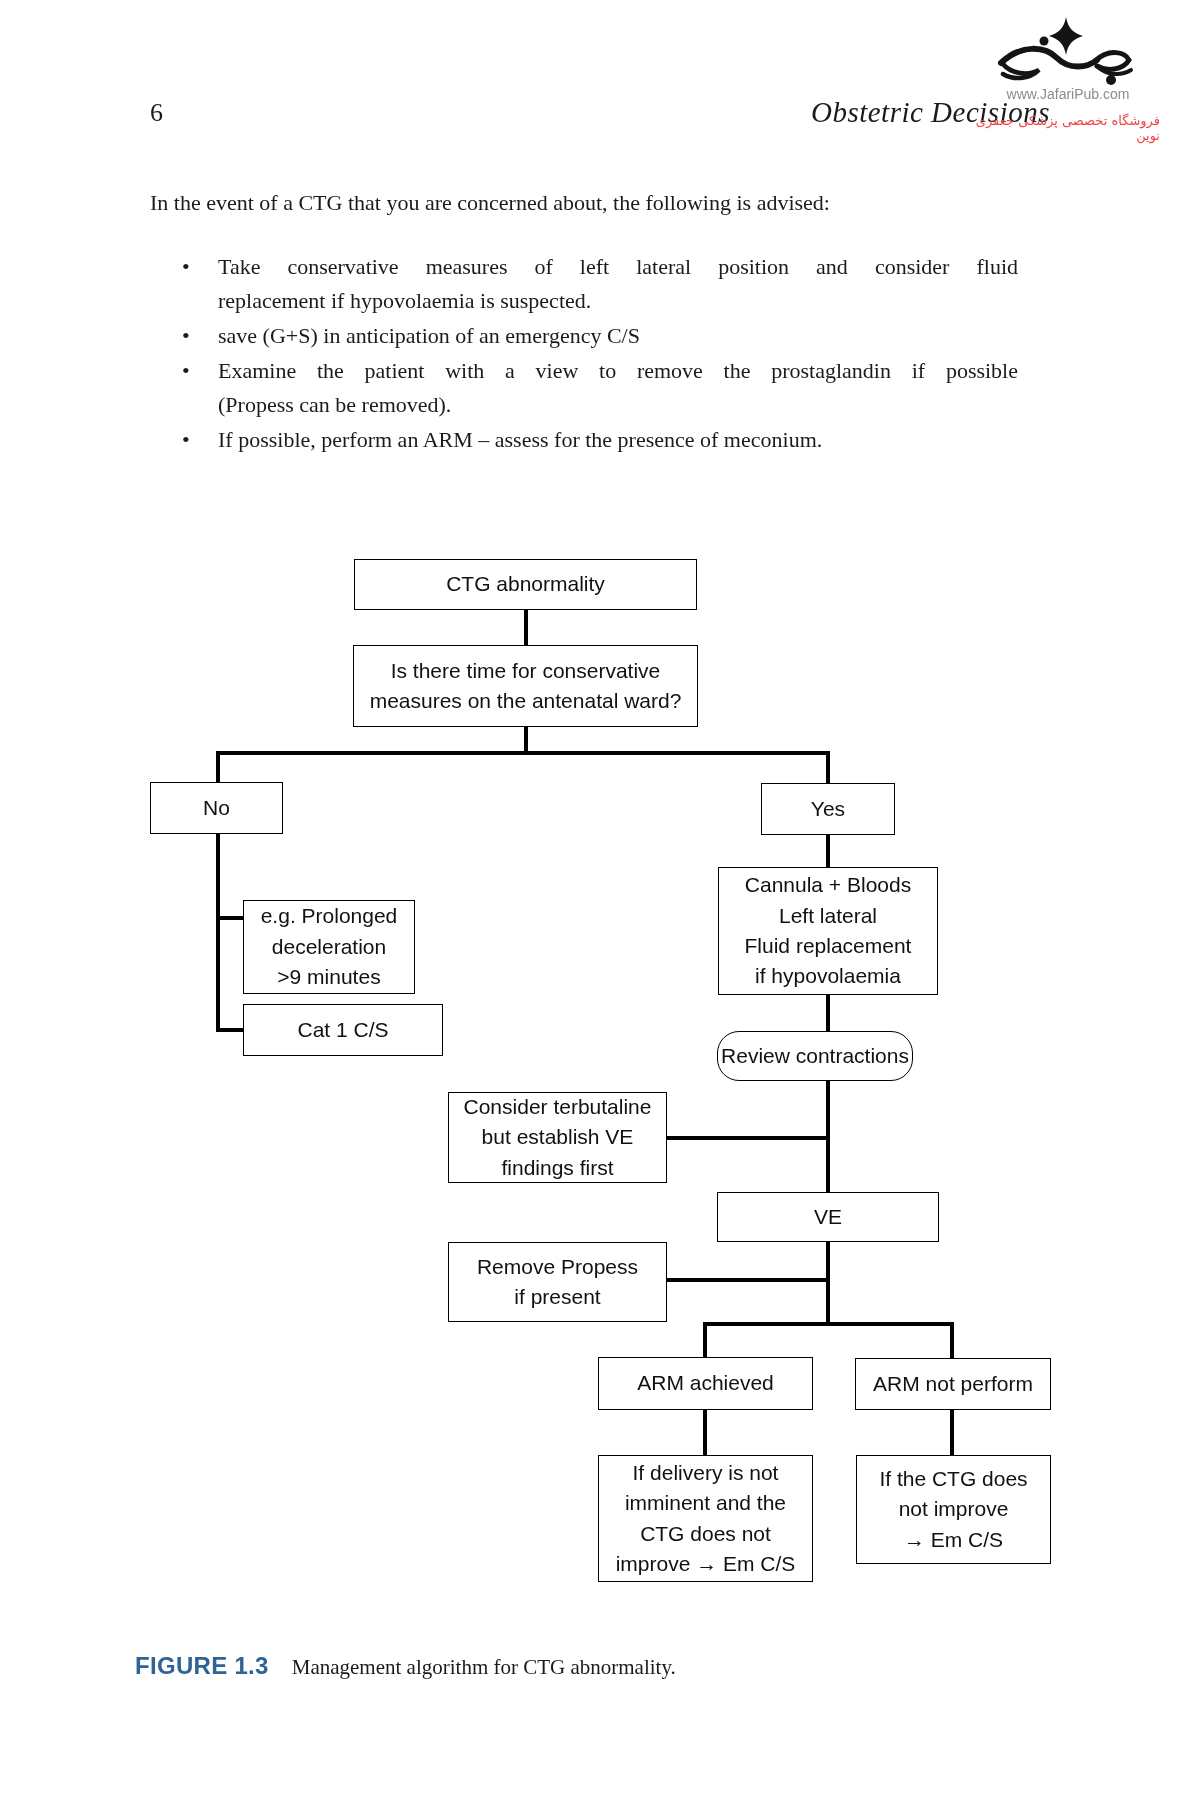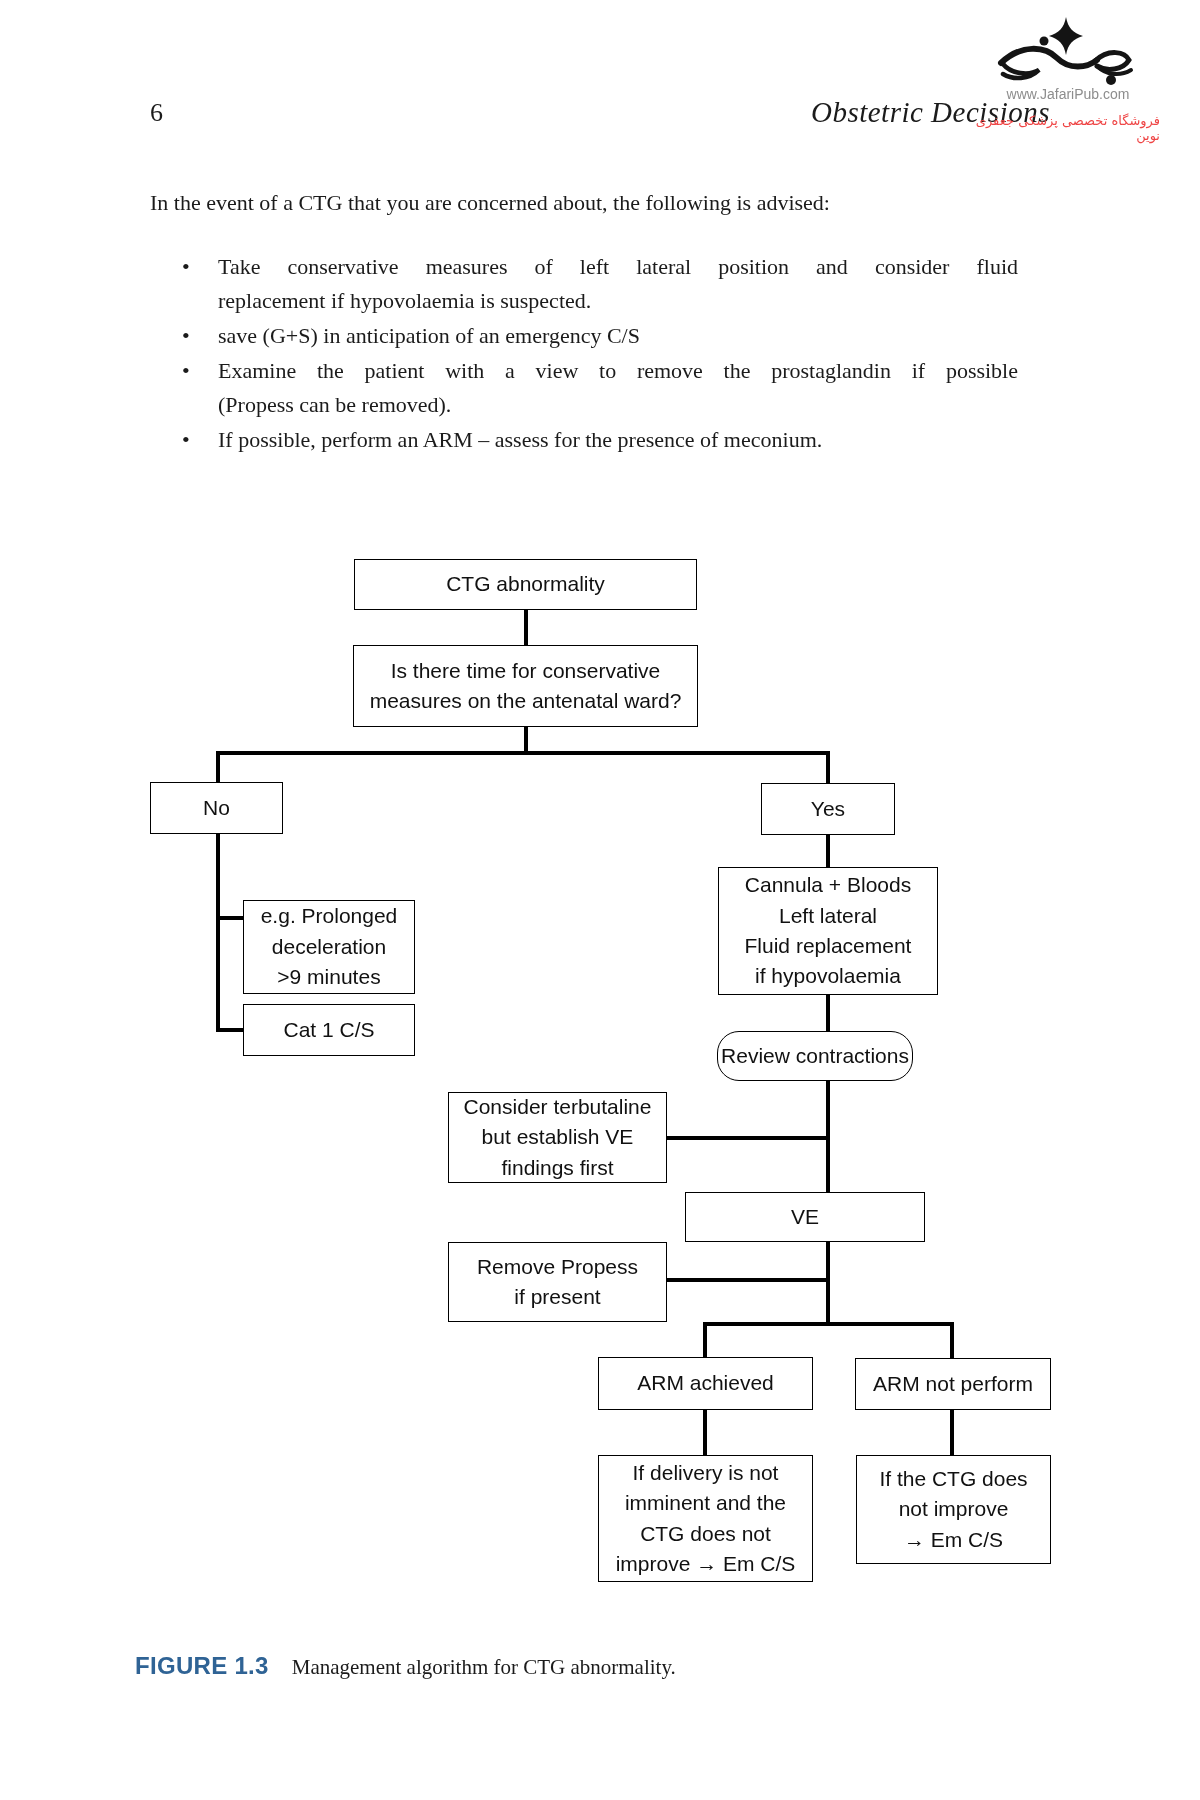--- a/index.html
+++ b/index.html
@@ -115,30 +115,30 @@
     <div class="conn" style="left:950px;top:1410px;width:4px;height:45px;"></div>
 
     <div class="fbox" style="left:354px;top:559px;width:343px;height:51px;">CTG abnormality</div>
     <div class="fbox" style="left:353px;top:645px;width:345px;height:82px;">Is there time for conservative
 measures on the antenatal ward?</div>
     <div class="fbox" style="left:150px;top:782px;width:133px;height:52px;">No</div>
     <div class="fbox" style="left:761px;top:783px;width:134px;height:52px;">Yes</div>
     <div class="fbox" style="left:243px;top:872px;width:172px;height:94px;margin-top:28px;">e.g. Prolonged
 deceleration
 &gt;9 minutes</div>
-    <div class="fbox" style="left:243px;top:1004px;width:172px;height:52px;">Cat 1 C/S</div>
+    <div class="fbox" style="left:243px;top:1004px;width:200px;height:52px;">Cat 1 C/S</div>
     <div class="fbox" style="left:718px;top:867px;width:220px;height:128px;">Cannula + Bloods
 Left lateral
 Fluid replacement
 if hypovolaemia</div>
     <div class="fbox" style="left:717px;top:1031px;width:196px;height:50px;border-radius:22px;">Review contractions</div>
     <div class="fbox" style="left:448px;top:1092px;width:219px;height:91px;">Consider terbutaline
 but establish VE
 findings first</div>
-    <div class="fbox" style="left:685px;top:1192px;width:240px;height:50px;">VE</div>
+    <div class="fbox" style="left:717px;top:1192px;width:222px;height:50px;">VE</div>
     <div class="fbox" style="left:448px;top:1242px;width:219px;height:80px;">Remove Propess
 if present</div>
     <div class="fbox" style="left:598px;top:1357px;width:215px;height:53px;">ARM achieved</div>
     <div class="fbox" style="left:855px;top:1358px;width:196px;height:52px;">ARM not perform</div>
     <div class="fbox" style="left:598px;top:1455px;width:215px;height:127px;">If delivery is not
 imminent and the
 CTG does not
 improve → Em C/S</div>
     <div class="fbox" style="left:856px;top:1455px;width:195px;height:109px;">If the CTG does
 not improve

